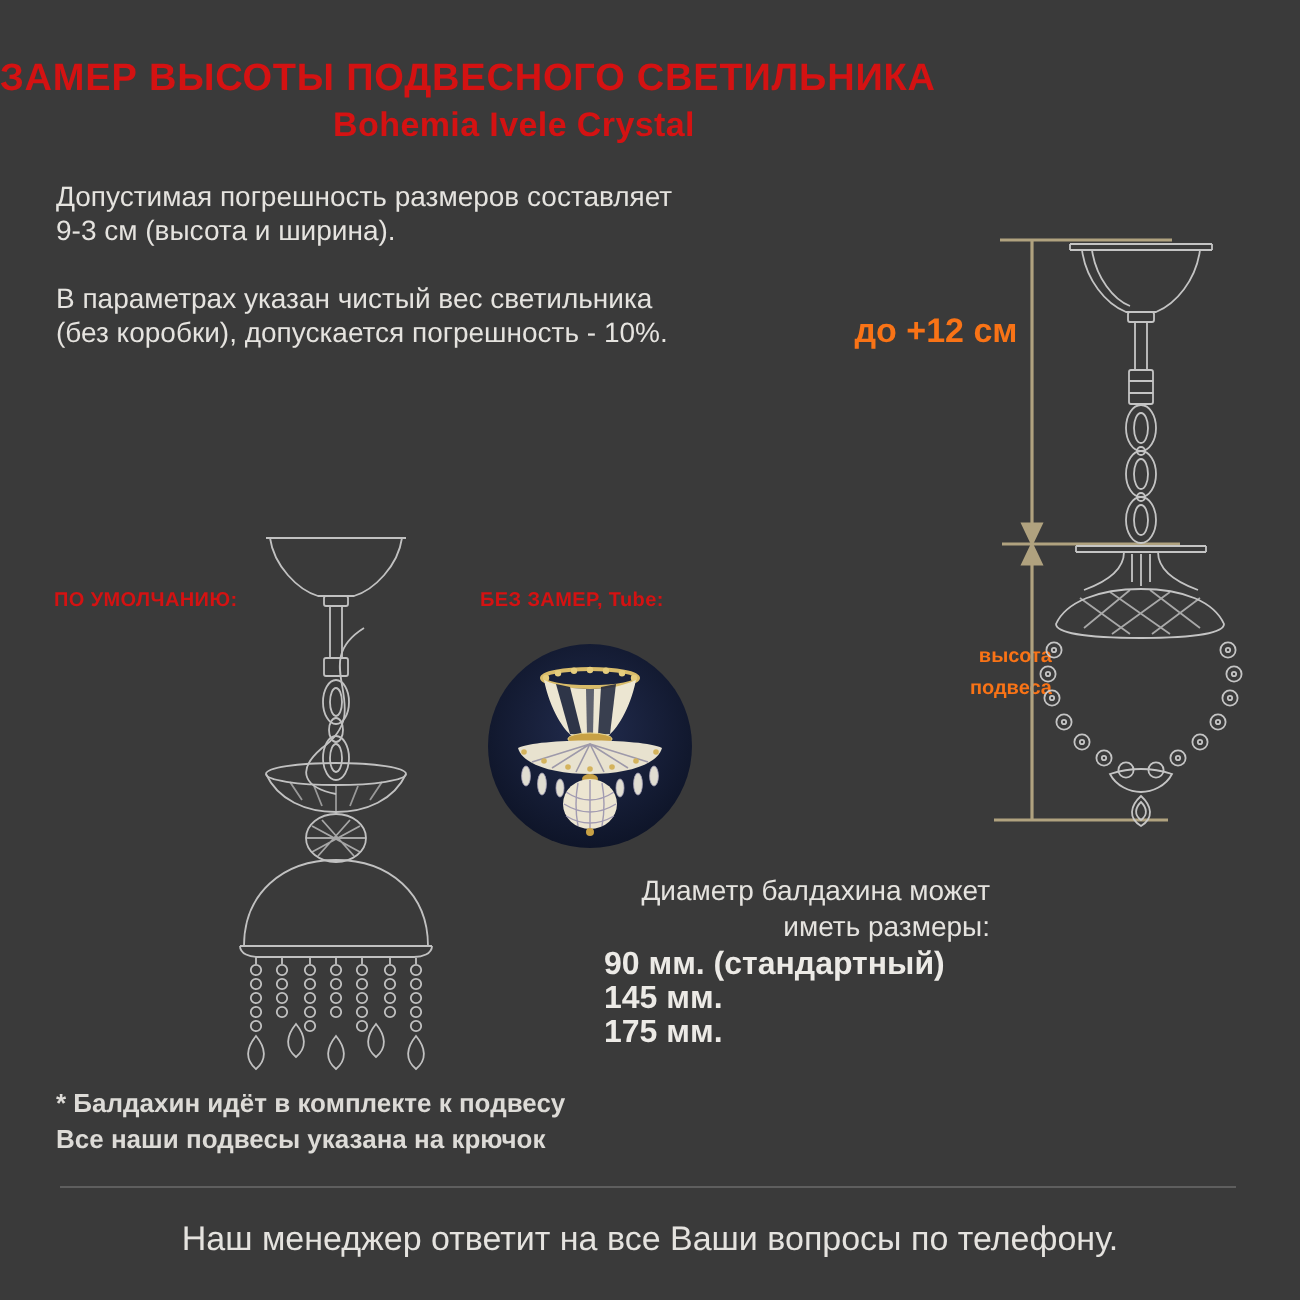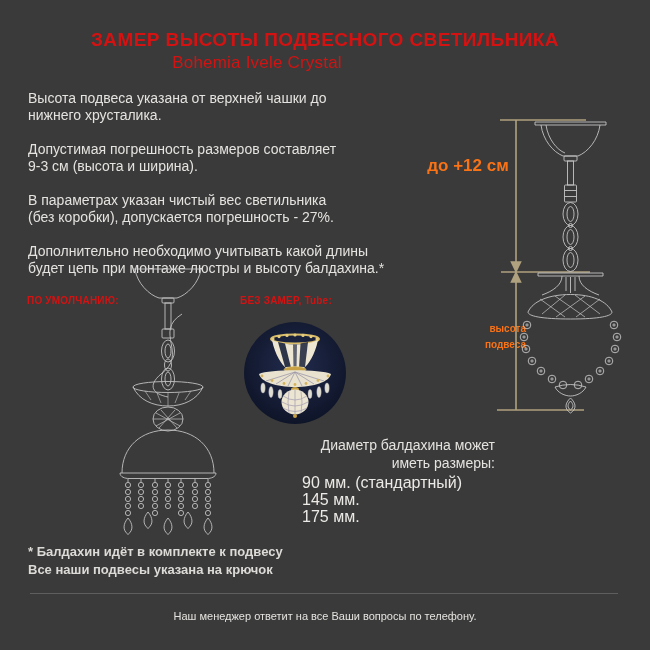--- a/index.html
+++ b/index.html
@@ -4,65 +4,61 @@
 <style>
   html,body{margin:0;padding:0;}
   .page{
     position:relative; width:650px; height:650px; overflow:hidden;
     background:var(--bg,#3a3a3a);
     font-family:"Liberation Sans", sans-serif;
     -webkit-font-smoothing:antialiased;
   }
   .abs{position:absolute;}
   .title{
-    left:0; top:29px; width:650px; text-align:center;
+    left:0; top:29px; width:650px; 
     color:var(--red,#d41212); font-size:19px; font-weight:700; letter-spacing:.4px;
   }
   .subtitle{
     left:0; top:53px; width:514px; text-align:center;
-    color:var(--red,#d41212); font-size:17px; font-weight:400; letter-spacing:.2px;
+    color:var(--red,#d41212); font-size:17px; font-weight:700; letter-spacing:.2px;
   }
   .intro{ left:28px; top:90px; width:420px; color:var(--text,#e5e3df);
     font-size:14px; line-height:17px; }
   .intro p{ margin:0 0 17px 0; white-space:pre-line; }
   .red-heading{
     color:var(--red,#d41212); font-size:10px; font-weight:700; letter-spacing:.2px;
   }
   .measure-label{ color:#f97316; font-weight:700; }
   .chain-extra{ left:418px; top:156px; width:100px; text-align:center; font-size:17px; }
   .pendant-height{ left:426px; top:321px; width:100px; text-align:right;
     font-size:10px; line-height:15.5px; white-space:pre-line; }
   .diam-heading{ left:255px; top:436px; width:240px; color:var(--text,#e5e3df);
     font-size:14px; line-height:18px; white-space:pre-line;text-align:right; }
-  .sizes{ left:302px; top:474px; color:#eceae6; font-size:16px; line-height:17px; }
+  .sizes{ left:302px; top:474px; color:#eceae6; font-size:16px; line-height:17px;font-weight:bold; }
   .sizes div{ margin:0; }
   .footnote{ left:28px; top:543px; color:#dddbd7; font-size:13px; line-height:18px; font-weight:600; }
   .divider{ left:30px; top:593px; width:588px; height:1px; background:#5e5e5e; }
   .footer-note{ left:0; top:610px; width:650px; text-align:center;
-    color:var(--text,#e5e3df); font-size:11px; }
+    color:var(--text,#e5e3df); font-size:17px; }
   .photo-circle{ left:244px; top:322px; width:102px; height:102px; }
   svg{ display:block; }
 </style>
 </head>
 <body>
 
 <div class="page" style="--bg: #3a3a3a; --red: #d41212; --text: #e5e3df;">
 
   <div class="abs title">ЗАМЕР ВЫСОТЫ ПОДВЕСНОГО СВЕТИЛЬНИКА</div>
   <div class="abs subtitle">Bohemia Ivele Crystal</div>
 
   <div class="abs intro">
-    <p>Высота подвеса указана от верхней чашки до
-нижнего хрусталика.</p>
     <p>Допустимая погрешность размеров составляет
 9-3 см (высота и ширина).</p>
     <p>В параметрах указан чистый вес светильника
-(без коробки), допускается погрешность - 27%.</p>
-    <p>Дополнительно необходимо учитывать какой длины
-будет цепь при монтаже люстры и высоту балдахина.*</p>
+(без коробки), допускается погрешность - 10%.</p>
   </div>
 
   <div class="abs measure-label chain-extra">до +12 см</div>
   <div class="abs measure-label pendant-height">высота
 подвеса</div>
 
   <svg class="abs" style="left:480px;top:95px" width="170" height="320" viewBox="0 0 170 320">
 
     <g stroke="#b0a27f" stroke-width="1.6" fill="#b0a27f">
       <path d="M20,25 H106" fill="none"></path>

